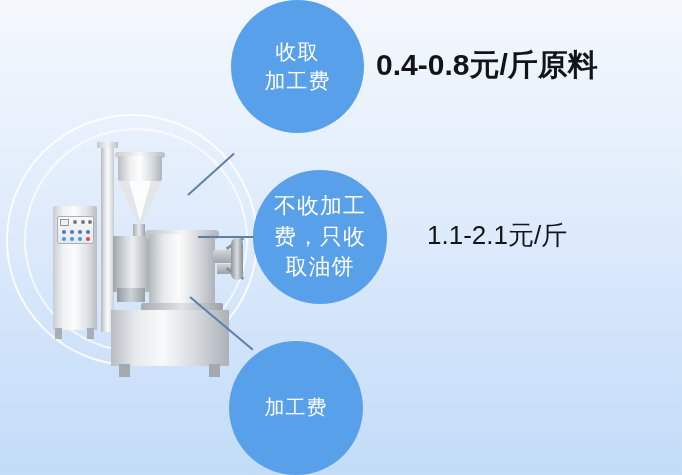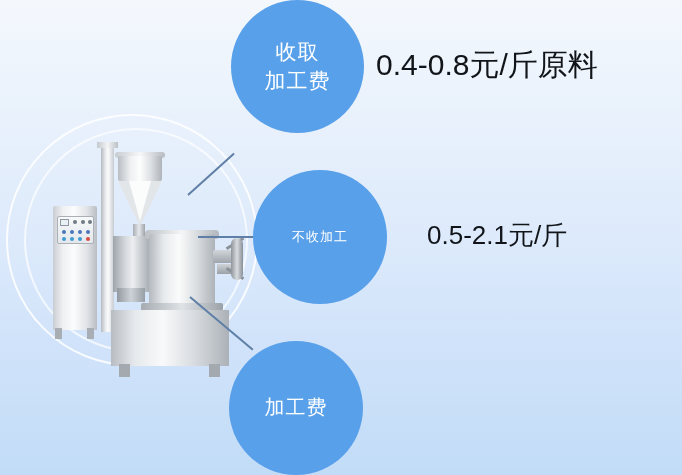--- a/index.html
+++ b/index.html
@@ -190,33 +190,33 @@
     text-align: center;
     box-sizing: border-box;
   }
   .bubble .line {
     display: block;
     line-height: 1.38;
     letter-spacing: 1px;
     white-space: nowrap;
   }
   #bubble-top     { left: 231px; top: 0px;   width: 133px; height: 133px; font-size: 21px; }
-  #bubble-middle  { left: 253px; top: 170px; width: 134px; height: 134px; font-size: 13px; }
+  #bubble-middle  { left: 253px; top: 170px; width: 134px; height: 134px; font-size: 22px; }
   #bubble-bottom  { left: 229px; top: 341px; width: 134px; height: 134px; font-size: 20px; }
 
   
   .caption {
     position: absolute;
     color: #111418;
     white-space: nowrap;
     letter-spacing: 0px;
   }
   .caption .line { display: block; line-height: 1.24; }
 
-  #caption-top    { left: 376px; top: 46px;  font-size: 30px; }
+  #caption-top    { left: 376px; top: 46px;  font-size: 30px; font-weight: bold; }
   #caption-middle { left: 427px; top: 219px; font-size: 26px; }
   #caption-bottom { left: 386px; top: 358px; font-size: 28px; }
 </style>
 </head>
 <body>
 
 <div id="infographic">
 
   <div class="deco-arc outer"></div>
   <div class="deco-arc inner"></div>
@@ -265,28 +265,30 @@
   <div class="connector" id="connector-middle" style="left: 198px; top: 236px; width: 58px; transform: rotate(0deg);"></div>
   <div class="connector" id="connector-bottom" style="left: 190px; top: 296px; width: 82px; transform: rotate(40deg);"></div>
 
   <div class="bubble" id="bubble-top">
     <span class="line">收取</span>
     <span class="line">加工费</span>
   </div>
 
   <div class="bubble" id="bubble-middle">
     <span class="line">不收加工</span>
+    <span class="line">费，只收</span>
+    <span class="line">取油饼</span>
   </div>
 
   <div class="bubble" id="bubble-bottom">
     <span class="line">加工费</span>
   </div>
 
   <div class="caption" id="caption-top">
     <span class="line">0.4-0.8元/斤原料</span>
   </div>
 
   <div class="caption" id="caption-middle">
-    <span class="line">0.5-2.1元/斤</span>
+    <span class="line">1.1-2.1元/斤</span>
   </div>
 
 
 </div>
 
 </body></html>

